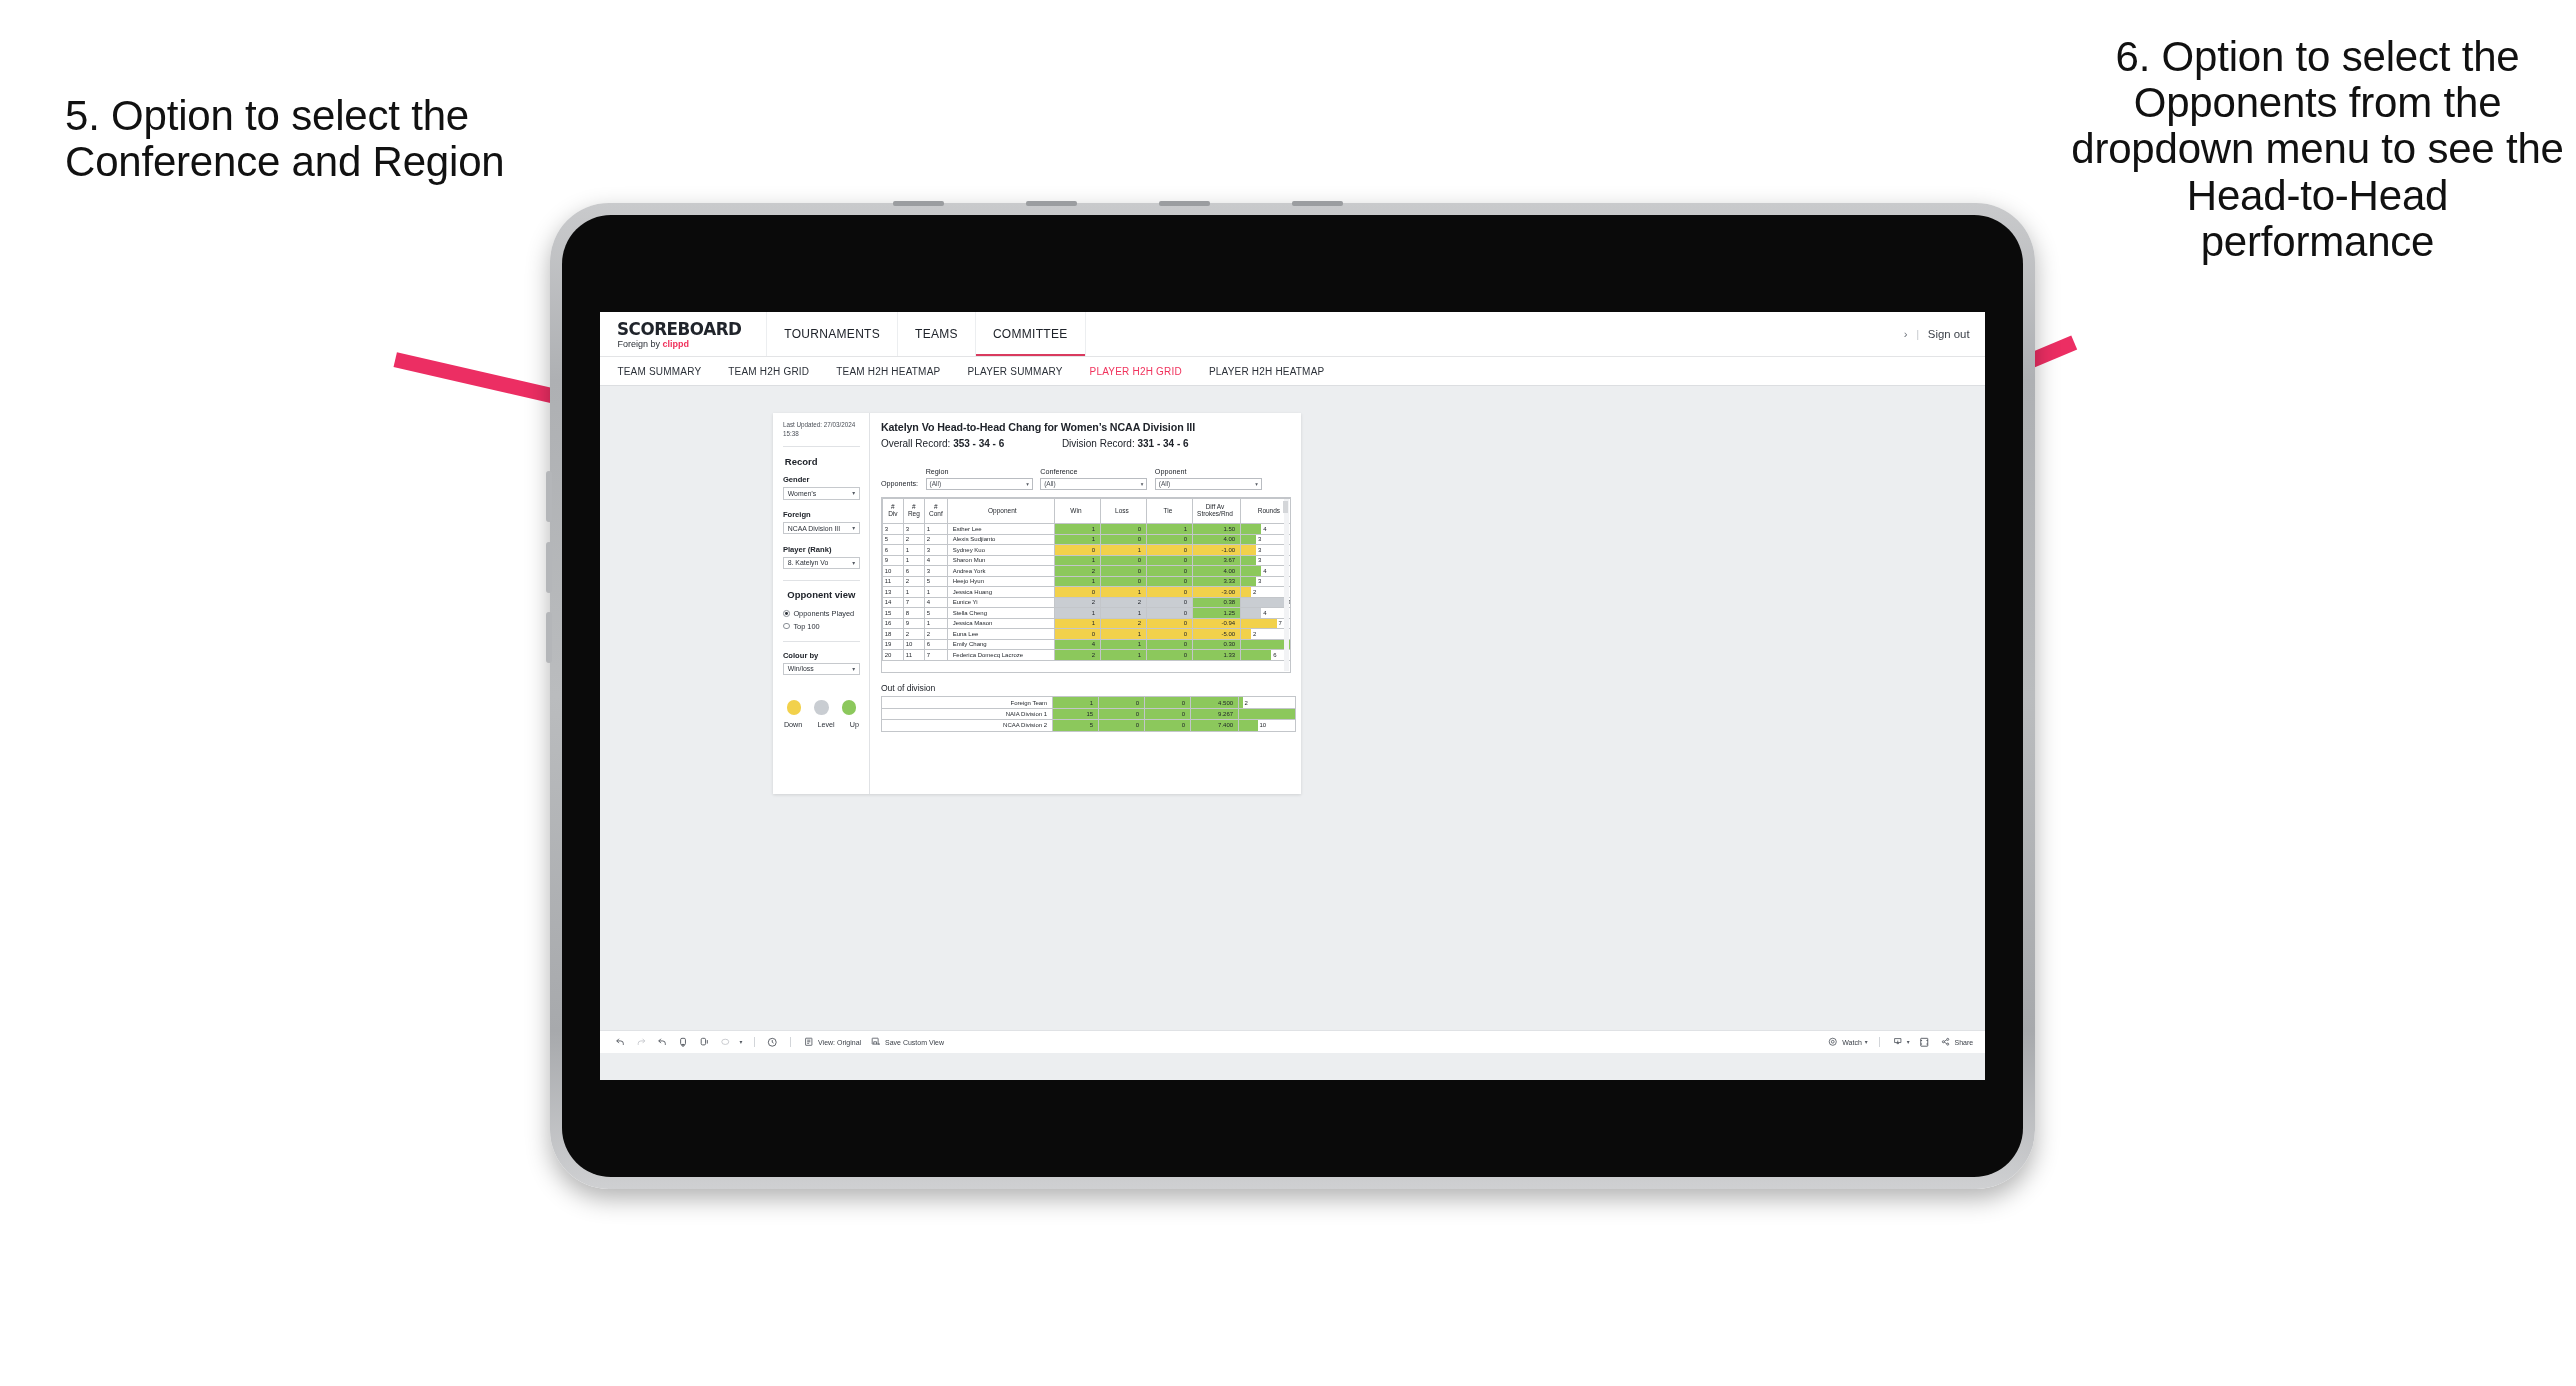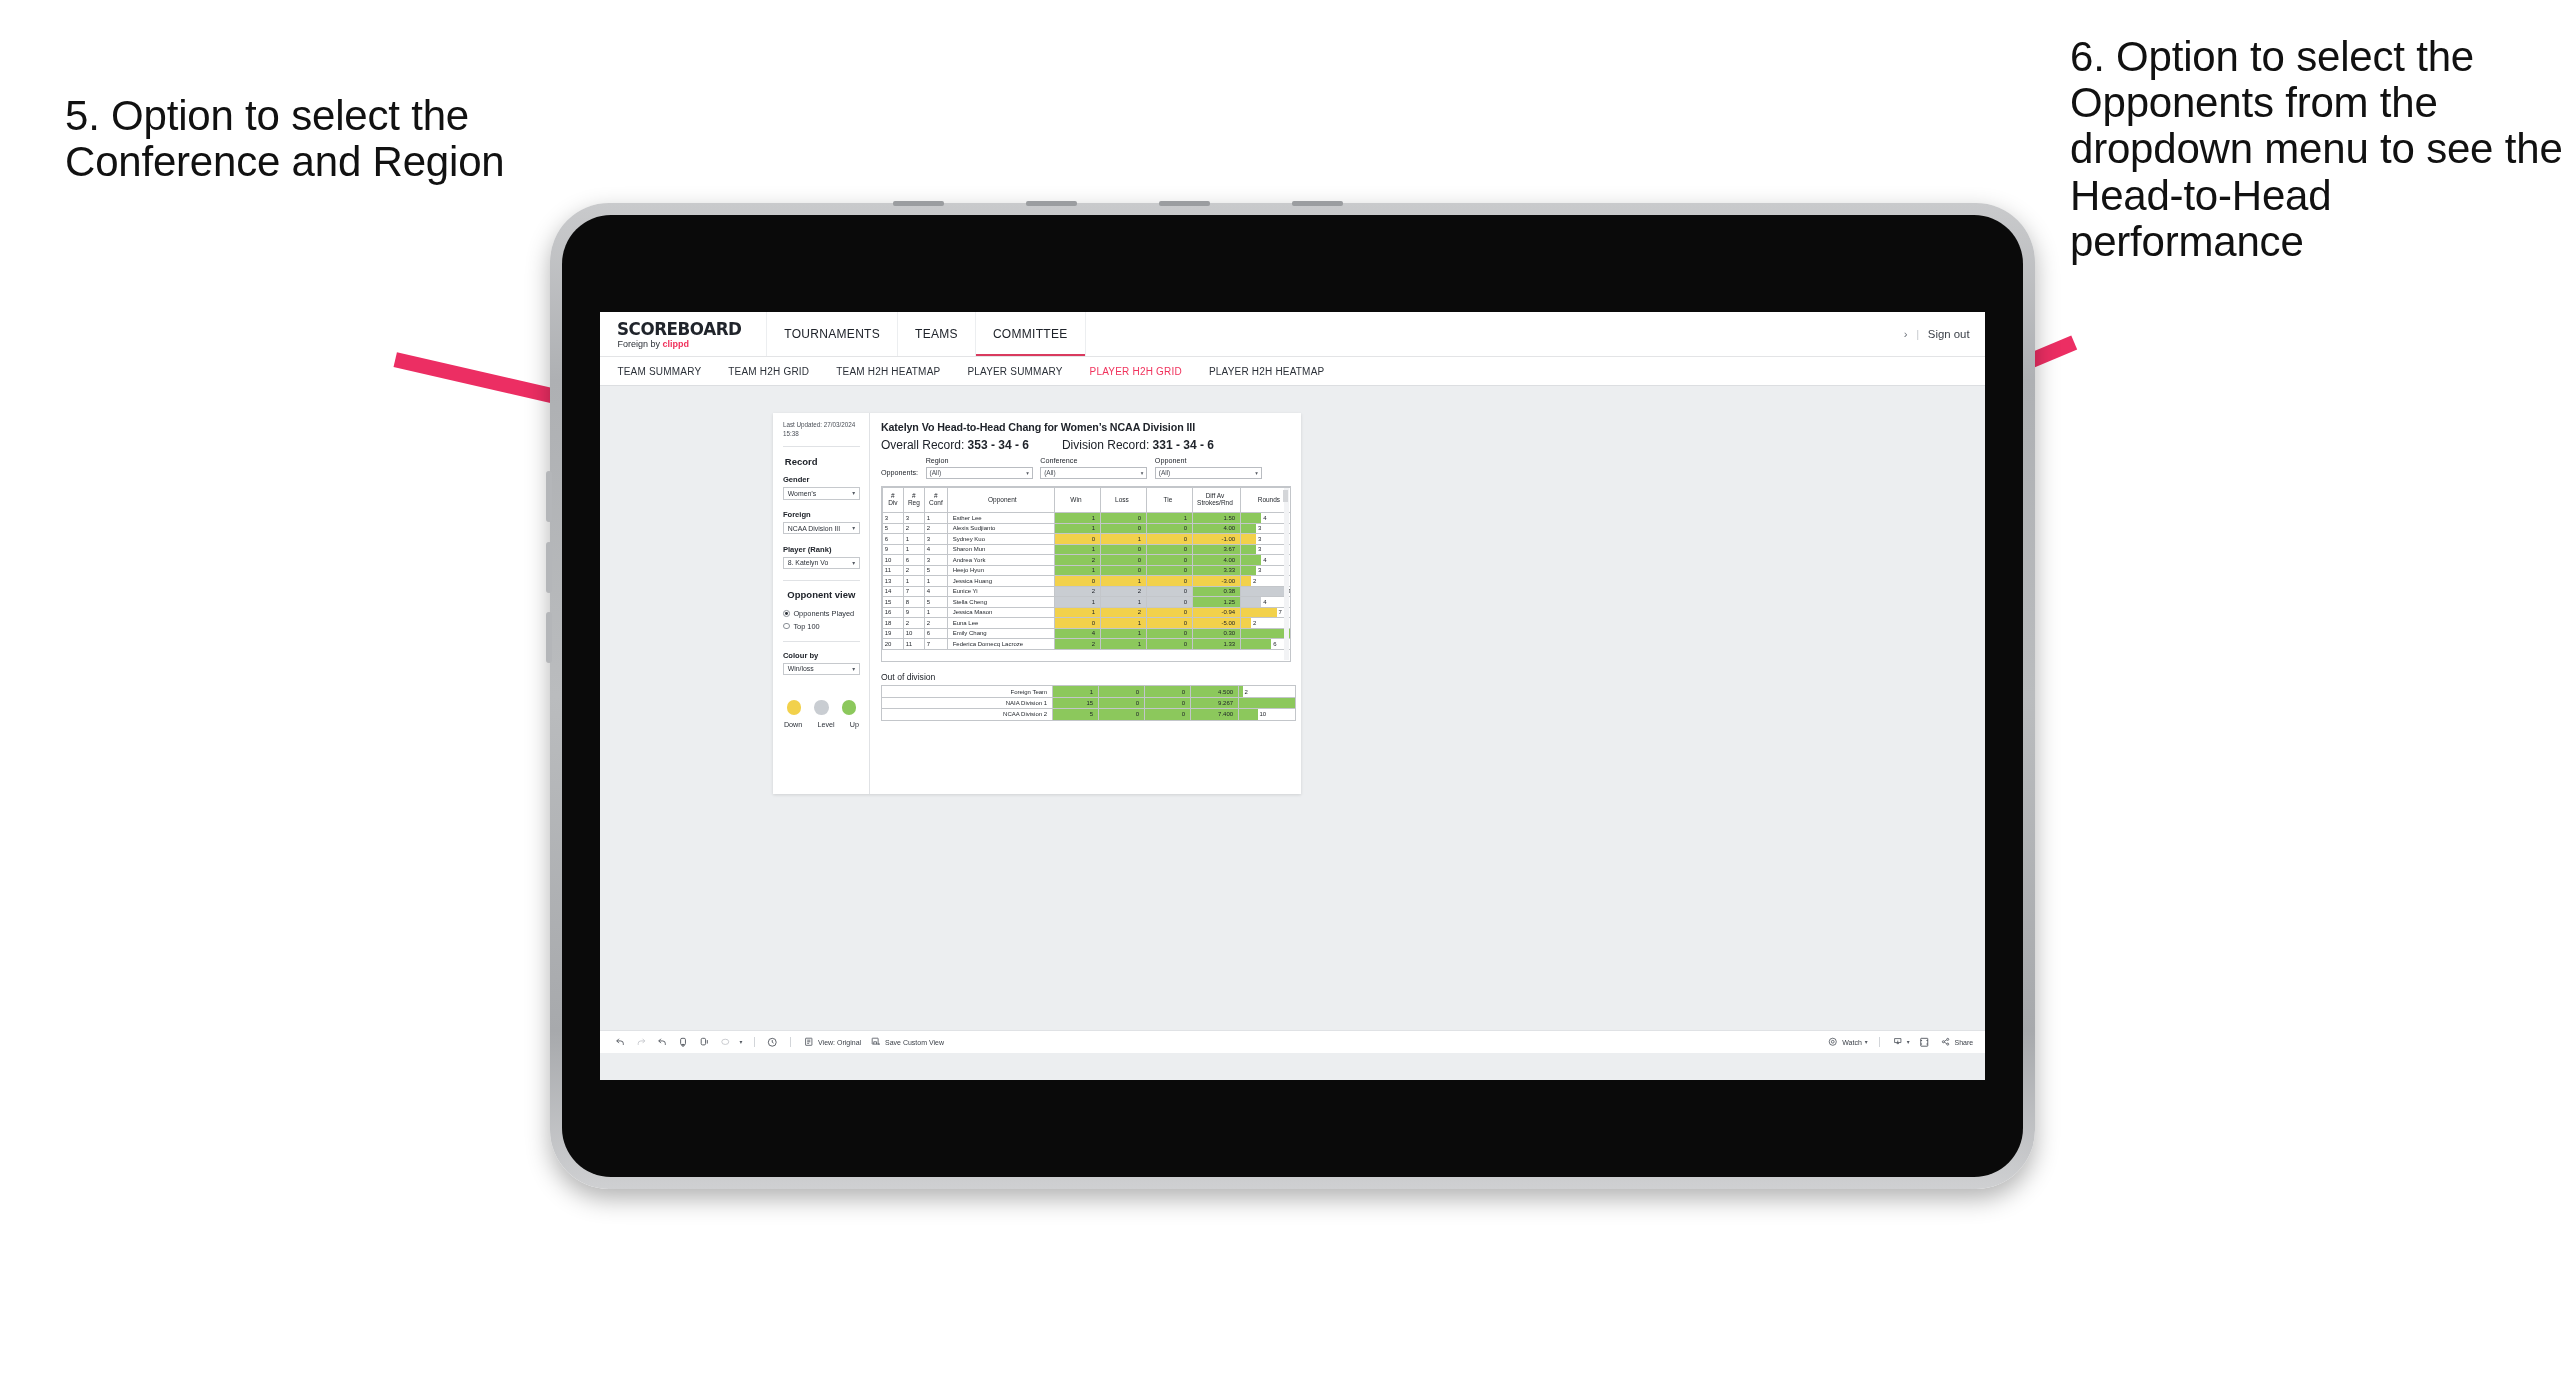--- a/index.html
+++ b/index.html
@@ -16,21 +16,21 @@
   
   .annot {
     position:absolute;
     color:#111111;
     font-size:42px;
     line-height:1.10;
     font-family:"Liberation Sans", sans-serif;
     letter-spacing:-0.2px;
   }
   #annot-left  { left:65px;  top:93px;  width:495px; }
-  #annot-right { left:2070px; top:34px; width:495px; }
+  #annot-right { left:2070px; top:34px; width:495px;text-align:center; }
 
   .arrow-svg { position:absolute; left:0; top:0; width:2576px; height:1386px; pointer-events:none; }
 
   
   #tablet {
     position:absolute;
     left:550px; top:203px;
     width:1485px; height:986px;
   }
   .tab-outer {
@@ -191,21 +191,21 @@
   
   .viz-main {
     flex:1; padding:8.6px 10.5px 0 10.5px;
     display:flex; flex-direction:column; min-width:0;
   }
   .viz-title {
     font-size:10.7px; font-weight:700; color:#20242b;
     letter-spacing:-0.1px; margin-bottom:4.8px;
   }
   .rec-row {
-    display:flex; font-size:12px; color:#20242b; margin-bottom:4px;
+    display:flex; font-size:10px; color:#20242b; margin-bottom:18px;
   }
   .rec-row .rec-b { font-weight:700; }
   .rec-overall { width:181px; }
 
   .filters {
     display:flex; align-items:flex-end; gap:7.6px; margin-bottom:7.6px;
   }
   .filters-label { font-size:7.2px; color:#20242b; padding-bottom:1.9px; }
   .filt { width:107px; }
   .filt-label { font-size:7.2px; color:#20242b; margin-bottom:1.9px; }

